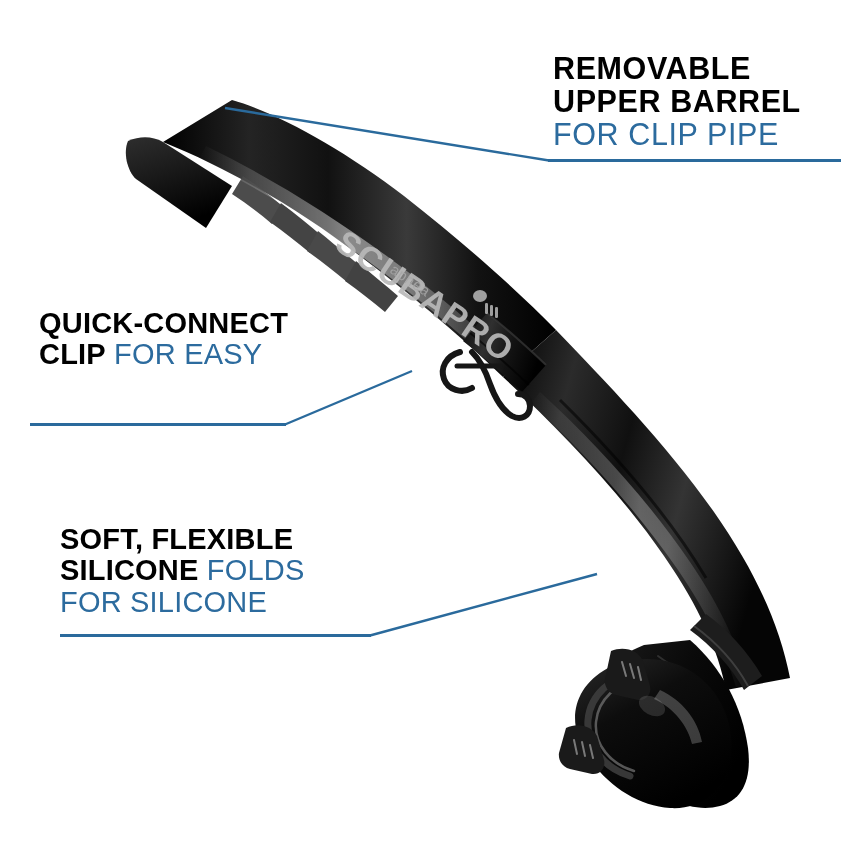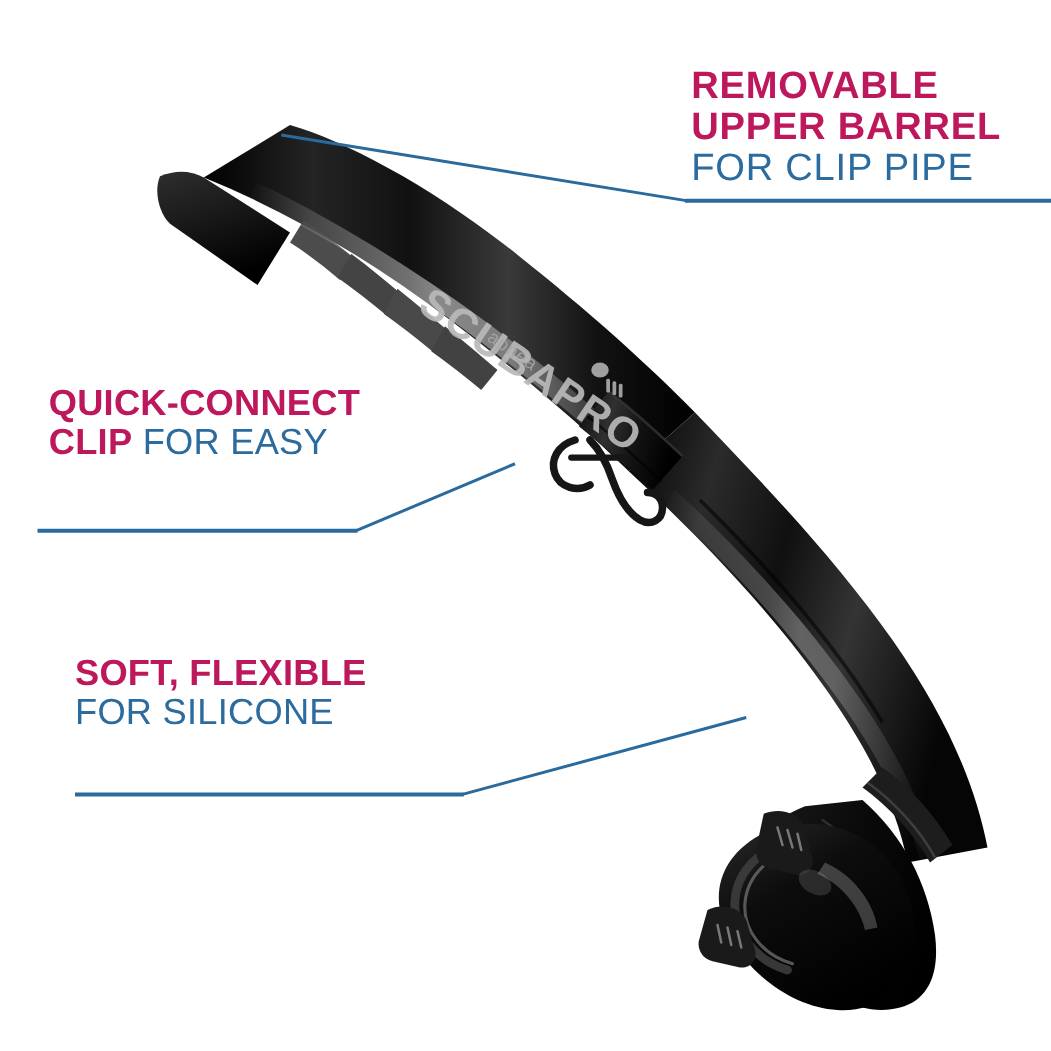--- a/index.html
+++ b/index.html
@@ -42,21 +42,21 @@
     position: absolute;
     line-height: 1.085;
     letter-spacing: 0.2px;
     white-space: nowrap;
   }
   .callout .line {
     display: block;
   }
   .callout .strong {
     font-weight: bold;
-    color: #be185d;
+    color: #000000;
   }
   .callout .light {
     font-weight: normal;
     color: #2c6b9e;
   }
 
   #callout-removable {
     left: 553px;
     top: 52px;
     font-size: 30.5px;
@@ -297,16 +297,17 @@
     <span class="line light">FOR CLIP PIPE</span>
   </div>
 
   <div class="callout" id="callout-quick-connect">
     <span class="line strong">QUICK-CONNECT</span>
     <span class="line"><span class="strong">CLIP</span><span class="light">&nbsp;FOR EASY</span></span>
   </div>
 
   <div class="callout" id="callout-silicone">
     <span class="line strong">SOFT, FLEXIBLE</span>
+    <span class="line"><span class="strong">SILICONE</span><span class="light">&nbsp;FOLDS</span></span>
     <span class="line light">FOR SILICONE</span>
   </div>
 
 </div>
 
 </body></html>

